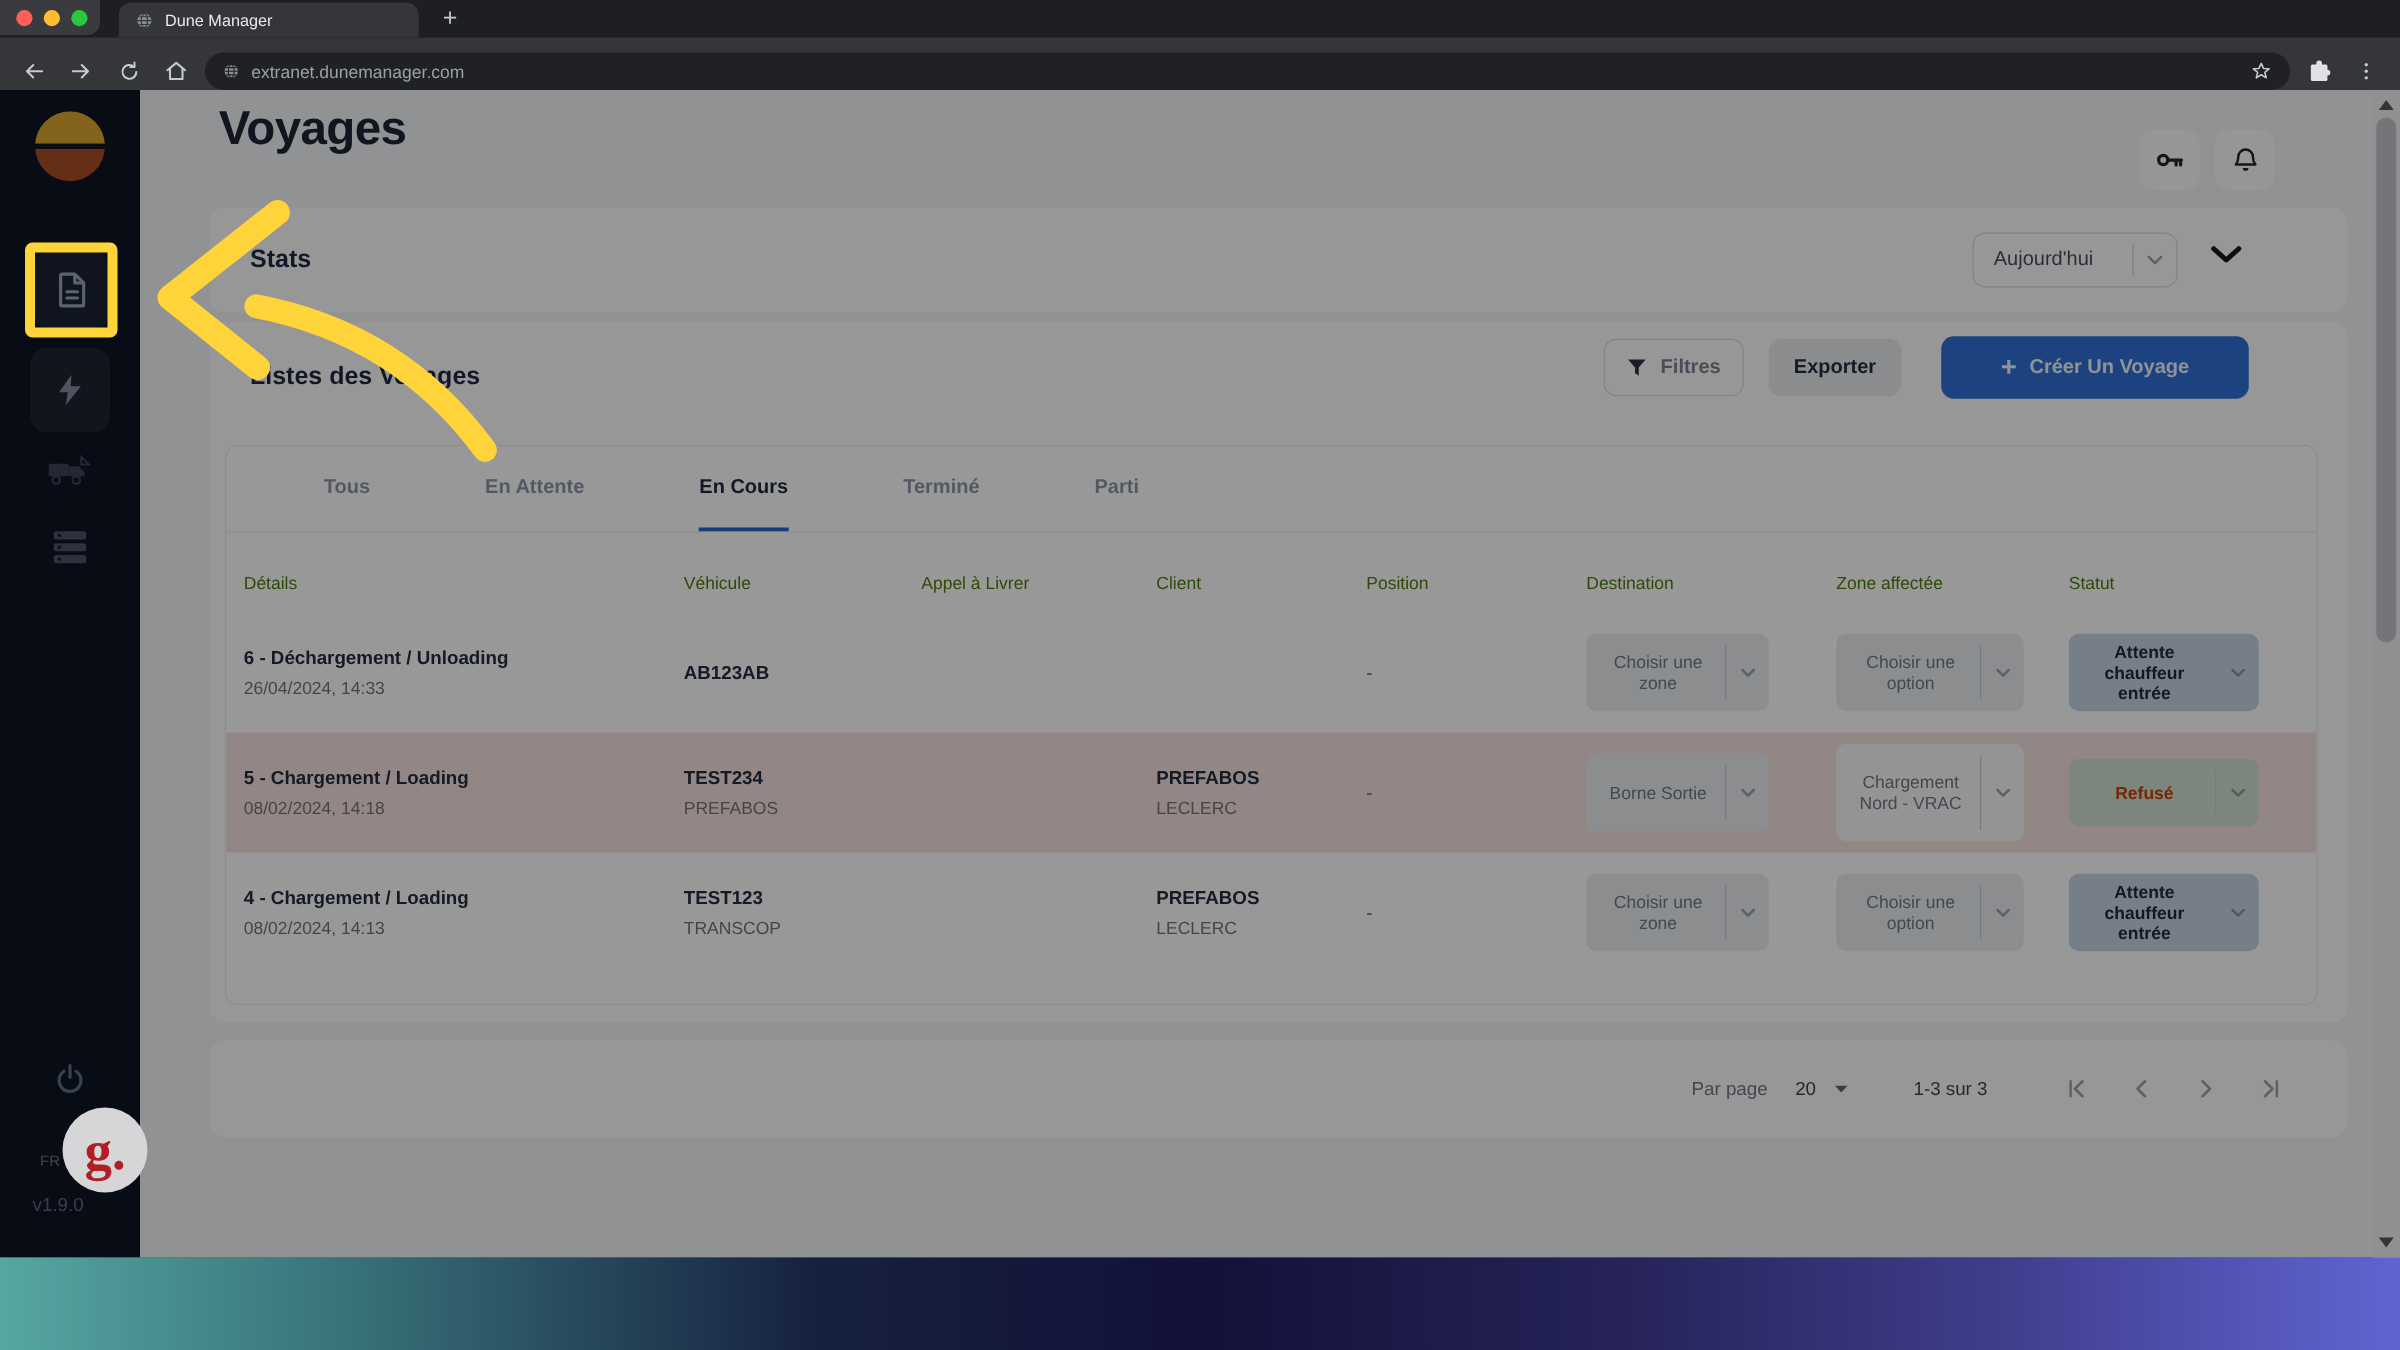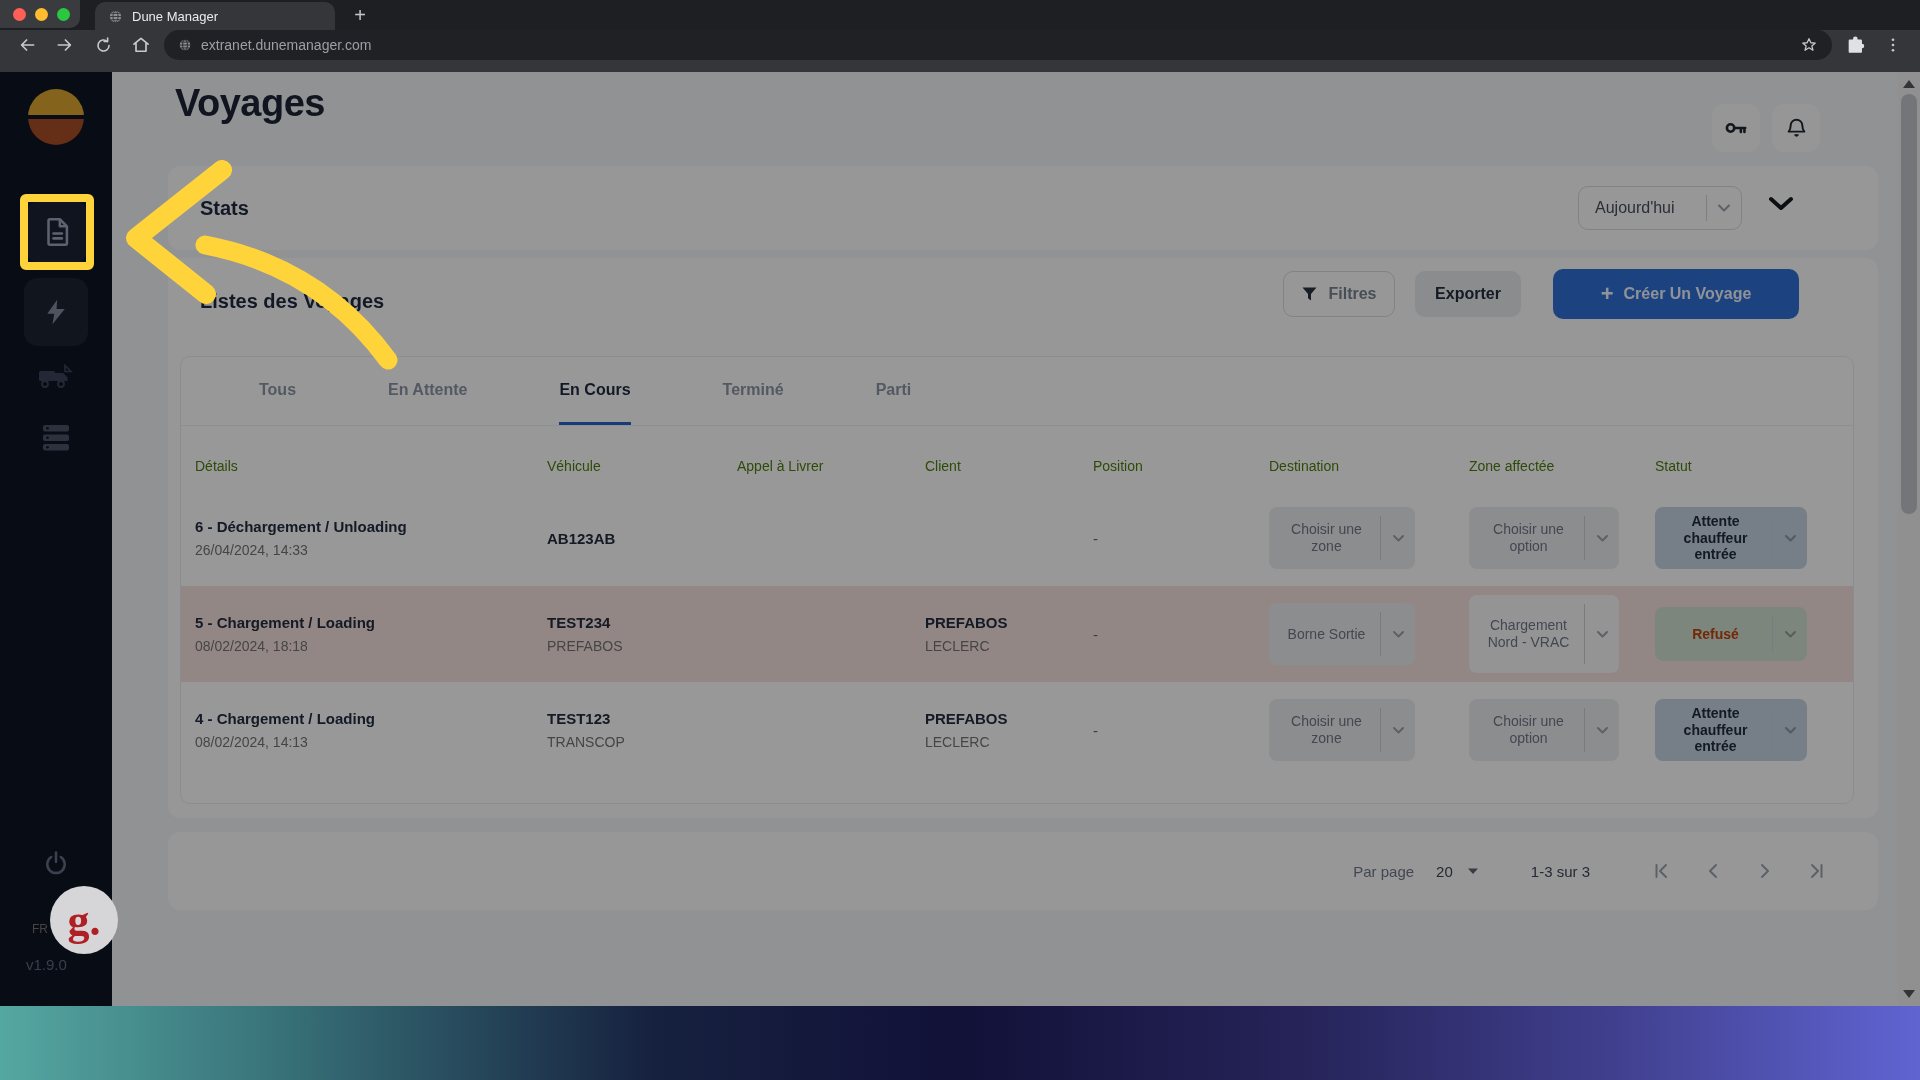--- a/index.html
+++ b/index.html
@@ -10,21 +10,21 @@
   .tabstrip{position:absolute;left:0;top:0;width:100%;height:30px;background:#1e1f22;}
   .traffic{position:absolute;left:0;top:0;width:80px;height:28px;background:#3a3b3f;
            border-radius:0 0 10px 0;display:flex;align-items:center;gap:9px;padding-left:13px;box-sizing:border-box;}
   .light{width:13px;height:13px;border-radius:50%;}
   .tab{position:absolute;left:95px;top:2px;width:240px;height:28px;background:#35363a;
        border-radius:10px 10px 0 0;display:flex;align-items:center;gap:9px;padding:0 13px;
        color:#e8eaed;font-size:13px;box-sizing:border-box;}
   .newtab{position:absolute;left:347px;top:2px;width:26px;height:26px;color:#c3c7cc;font-size:20px;
           display:flex;align-items:center;justify-content:center;}
   .toolbar{position:absolute;left:0;top:30px;width:100%;height:42px;background:#35363a;
-           display:flex;align-items:flex-start;padding:0 12px;gap:8px;box-sizing:border-box;}
+           display:flex;align-items:flex-end;padding:0 12px;gap:8px;box-sizing:border-box;}
   .navic{width:30px;height:30px;display:flex;align-items:center;justify-content:center;}
   .urlbar{flex:1;height:30px;background:#202124;border-radius:15px;display:flex;align-items:center;
           padding:0 14px;gap:9px;color:#9aa0a6;font-size:14px;box-sizing:border-box;}
   .urlbar .spacer{flex:1;}
 
   
   .app{position:absolute;left:0;top:72px;width:1920px;height:934px;background:#f2f3f5;overflow:hidden;}
   .dim{position:absolute;inset:0;background:rgba(0,0,0,0.40);z-index:40;pointer-events:none;}
   .anno{z-index:50;}
 
@@ -345,21 +345,21 @@
                     <path d="M2 2 L6.5 6.5 L11 2" stroke="#8b95a5" stroke-width="2" fill="none" stroke-linecap="round" stroke-linejoin="round"></path>
                   </svg>
                 </span>
             </div>
           </div>
         </div>
 
         <div class="gridcols trow rose">
           <div>
             <div class="cell-t">5 - Chargement / Loading</div>
-            <div class="cell-s">08/02/2024, 18:18</div>
+            <div class="cell-s">08/02/2024, 14:18</div>
           </div>
           <div>
             <div class="cell-t">TEST234</div>
             <div class="cell-s">PREFABOS</div>
           </div>
           <div></div>
           <div>
             <div class="cell-t">PREFABOS</div>
             <div class="cell-s">LECLERC</div>
           </div>

